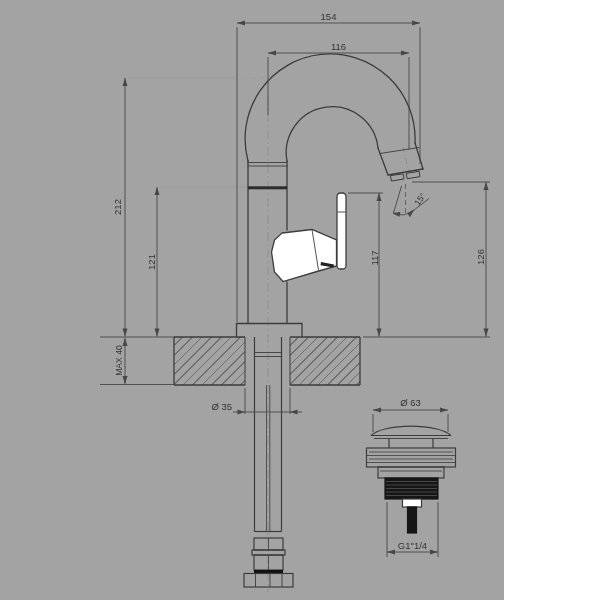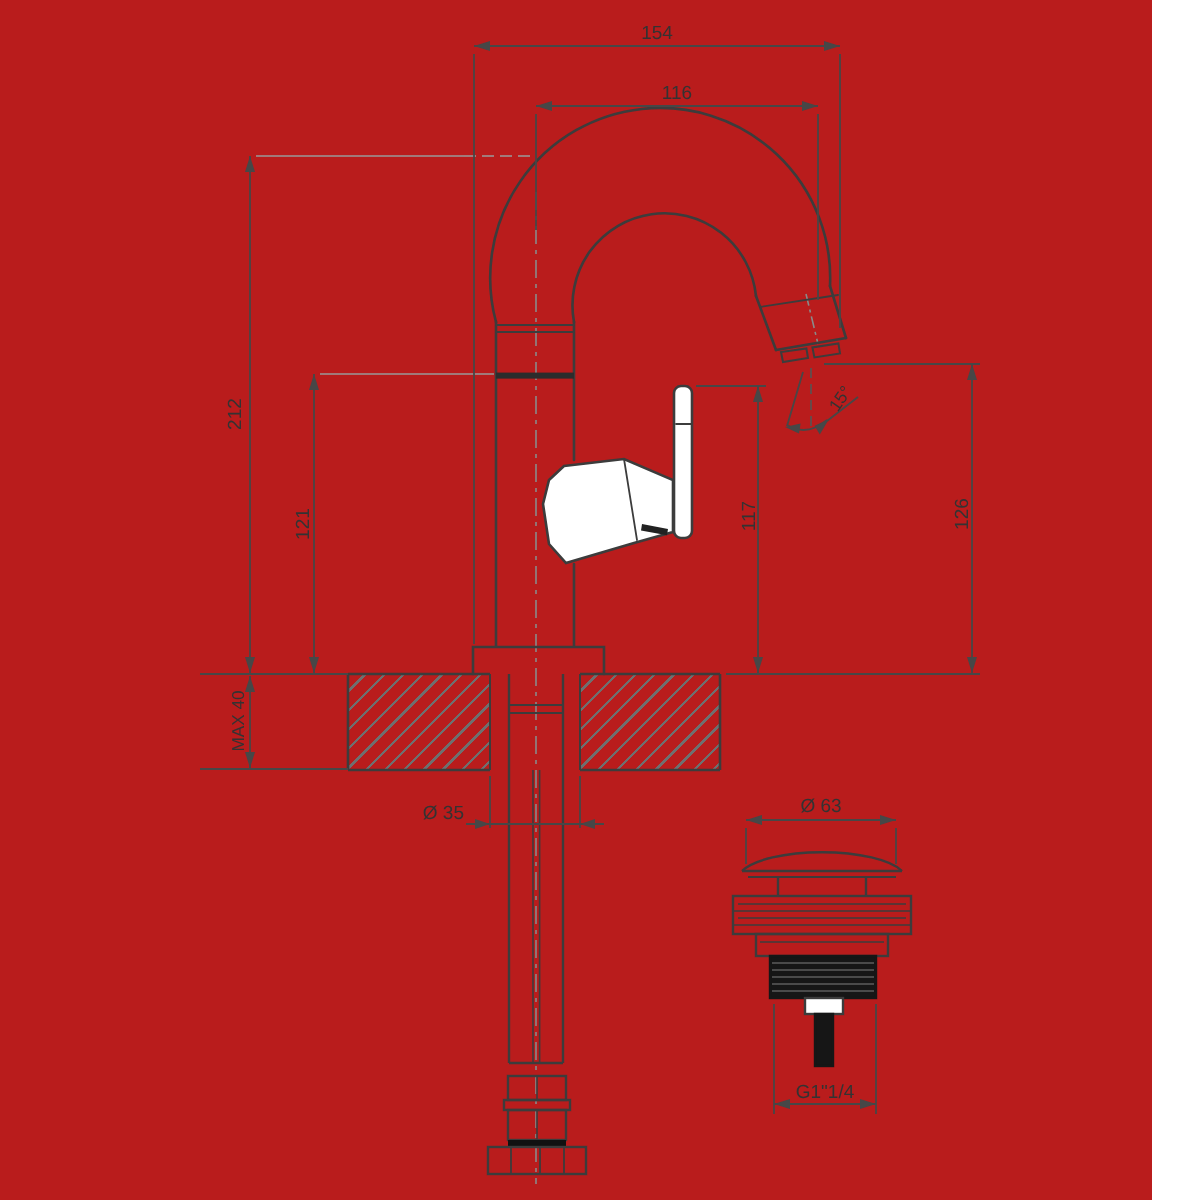--- a/index.html
+++ b/index.html
@@ -1,16 +1,16 @@
 <!DOCTYPE html>
 <html><head>
 <meta charset="utf-8">
 <style>
   html,body{margin:0;padding:0;background:#fff;}
-  #stage{position:relative;width:576px;height:600px;background:#b91c1c;overflow:hidden;
+  #stage{position:relative;width:504px;height:600px;background:#a3a3a3;overflow:hidden;
          font-family:"Liberation Sans",sans-serif;}
   .hatch{position:absolute;background:repeating-linear-gradient(135deg,
          rgba(0,0,0,0) 0px,rgba(0,0,0,0) 5.6px,#6f6f6f 5.6px,#6f6f6f 6.8px);}
   #hatchL{left:174px;top:337px;width:71px;height:48px;}
   #hatchR{left:290px;top:337px;width:70px;height:48px;}
   svg{position:absolute;left:0;top:0;z-index:2;}
   svg text{font-family:"Liberation Sans",sans-serif;fill:#333;font-size:9.5px;}
   .small{font-size:8.6px;}
 </style>
 </head>

